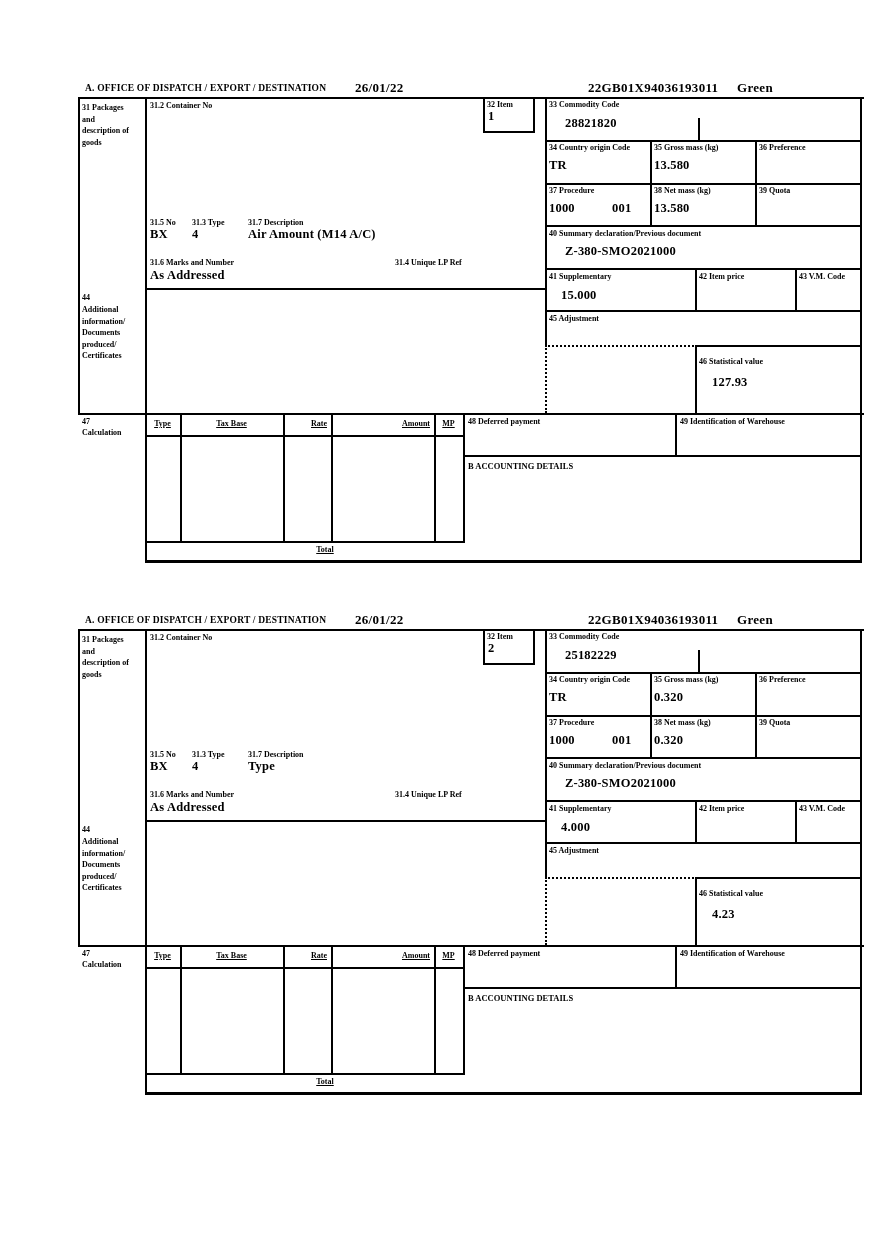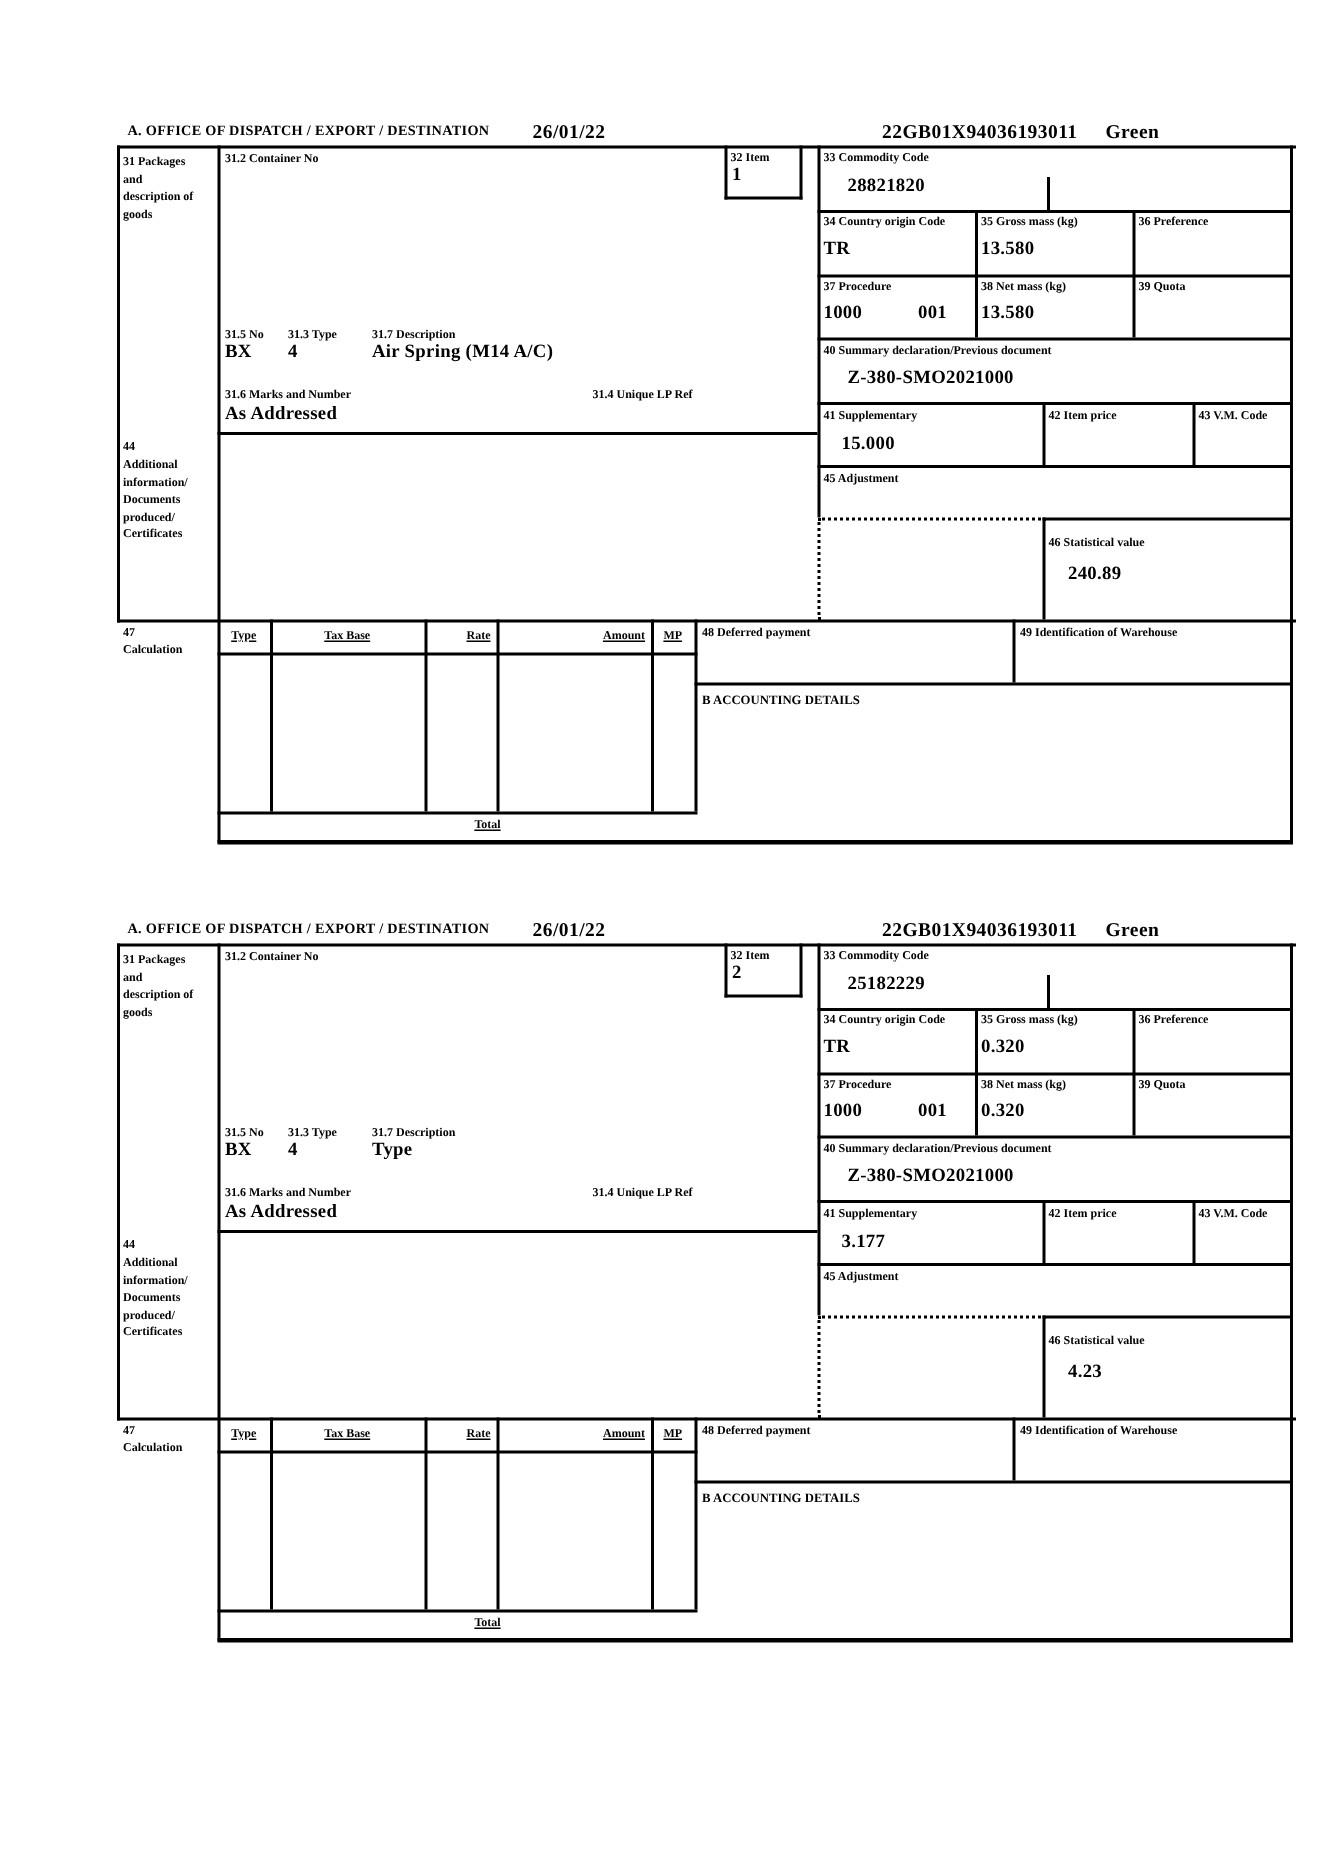--- a/index.html
+++ b/index.html
@@ -74,21 +74,21 @@
   <div class="lblw" style="left:82px;top:222px;width:56px;">Additional information/ Documents produced/ Certificates</div>
   <div class="lbl" style="left:82px;top:335px;">47</div>
   <div class="lbl" style="left:82px;top:346px;">Calculation</div>
 
   <div class="lbl" style="left:150px;top:19px;">31.2 Container No</div>
   <div class="lbl" style="left:150px;top:136px;">31.5 No</div>
   <div class="lbl" style="left:192px;top:136px;">31.3 Type</div>
   <div class="lbl" style="left:248px;top:136px;">31.7 Description</div>
   <div class="val" style="left:150px;top:145px;">BX</div>
   <div class="val" style="left:192px;top:145px;">4</div>
-  <div class="val" style="left:248px;top:145px;">Air Spring (M14 A/C)</div>
+  <div class="val" style="left:248px;top:145px;">Air Amount (M14 A/C)</div>
   <div class="lbl" style="left:150px;top:176px;">31.6 Marks and Number</div>
   <div class="lbl" style="left:395px;top:176px;">31.4 Unique LP Ref</div>
   <div class="val" style="left:150px;top:186px;">As Addressed</div>
 
   <div class="lbl" style="left:487px;top:18px;">32 Item</div>
   <div class="val" style="left:488px;top:27px;">1</div>
 
   <div class="lbl" style="left:549px;top:18px;">33 Commodity Code</div>
   <div class="val" style="left:565px;top:34px;">28821820</div>
   <div class="lbl" style="left:549px;top:61px;">34 Country origin Code</div>
@@ -103,21 +103,21 @@
   <div class="val" style="left:654px;top:119px;">13.580</div>
   <div class="lbl" style="left:759px;top:104px;">39 Quota</div>
   <div class="lbl" style="left:549px;top:147px;">40 Summary declaration/Previous document</div>
   <div class="val" style="left:565px;top:162px;">Z-380-SMO2021000</div>
   <div class="lbl" style="left:549px;top:190px;">41 Supplementary</div>
   <div class="val" style="left:561px;top:206px;">15.000</div>
   <div class="lbl" style="left:699px;top:190px;">42 Item price</div>
   <div class="lbl" style="left:799px;top:190px;">43 V.M. Code</div>
   <div class="lbl" style="left:549px;top:232px;">45 Adjustment</div>
   <div class="lbl" style="left:699px;top:275px;">46 Statistical value</div>
-  <div class="val" style="left:712px;top:293px;">240.89</div>
+  <div class="val" style="left:712px;top:293px;">127.93</div>
 
   <div class="colhdr" style="left:145px;top:337px;width:35px;text-align:center;">Type</div>
   <div class="colhdr" style="left:180px;top:337px;width:103px;text-align:center;">Tax Base</div>
   <div class="colhdr" style="left:283px;top:337px;width:44px;text-align:right;">Rate</div>
   <div class="colhdr" style="left:331px;top:337px;width:99px;text-align:right;">Amount</div>
   <div class="colhdr" style="left:434px;top:337px;width:29px;text-align:center;">MP</div>
   <div class="lbl" style="left:468px;top:335px;">48 Deferred payment</div>
   <div class="lbl" style="left:680px;top:335px;">49 Identification of Warehouse</div>
   <div class="lbl" style="left:468px;top:379px;font-size:8.5px;">B ACCOUNTING DETAILS</div>
   <div class="colhdr" style="left:145px;top:463px;width:360px;text-align:center;">Total</div>
@@ -197,21 +197,21 @@
   <div class="lbl" style="left:759px;top:61px;">36 Preference</div>
   <div class="lbl" style="left:549px;top:104px;">37 Procedure</div>
   <div class="val" style="left:549px;top:119px;">1000</div>
   <div class="val" style="left:612px;top:119px;">001</div>
   <div class="lbl" style="left:654px;top:104px;">38 Net mass (kg)</div>
   <div class="val" style="left:654px;top:119px;">0.320</div>
   <div class="lbl" style="left:759px;top:104px;">39 Quota</div>
   <div class="lbl" style="left:549px;top:147px;">40 Summary declaration/Previous document</div>
   <div class="val" style="left:565px;top:162px;">Z-380-SMO2021000</div>
   <div class="lbl" style="left:549px;top:190px;">41 Supplementary</div>
-  <div class="val" style="left:561px;top:206px;">3.177</div>
+  <div class="val" style="left:561px;top:206px;">4.000</div>
   <div class="lbl" style="left:699px;top:190px;">42 Item price</div>
   <div class="lbl" style="left:799px;top:190px;">43 V.M. Code</div>
   <div class="lbl" style="left:549px;top:232px;">45 Adjustment</div>
   <div class="lbl" style="left:699px;top:275px;">46 Statistical value</div>
   <div class="val" style="left:712px;top:293px;">4.23</div>
 
   <div class="colhdr" style="left:145px;top:337px;width:35px;text-align:center;">Type</div>
   <div class="colhdr" style="left:180px;top:337px;width:103px;text-align:center;">Tax Base</div>
   <div class="colhdr" style="left:283px;top:337px;width:44px;text-align:right;">Rate</div>
   <div class="colhdr" style="left:331px;top:337px;width:99px;text-align:right;">Amount</div>

